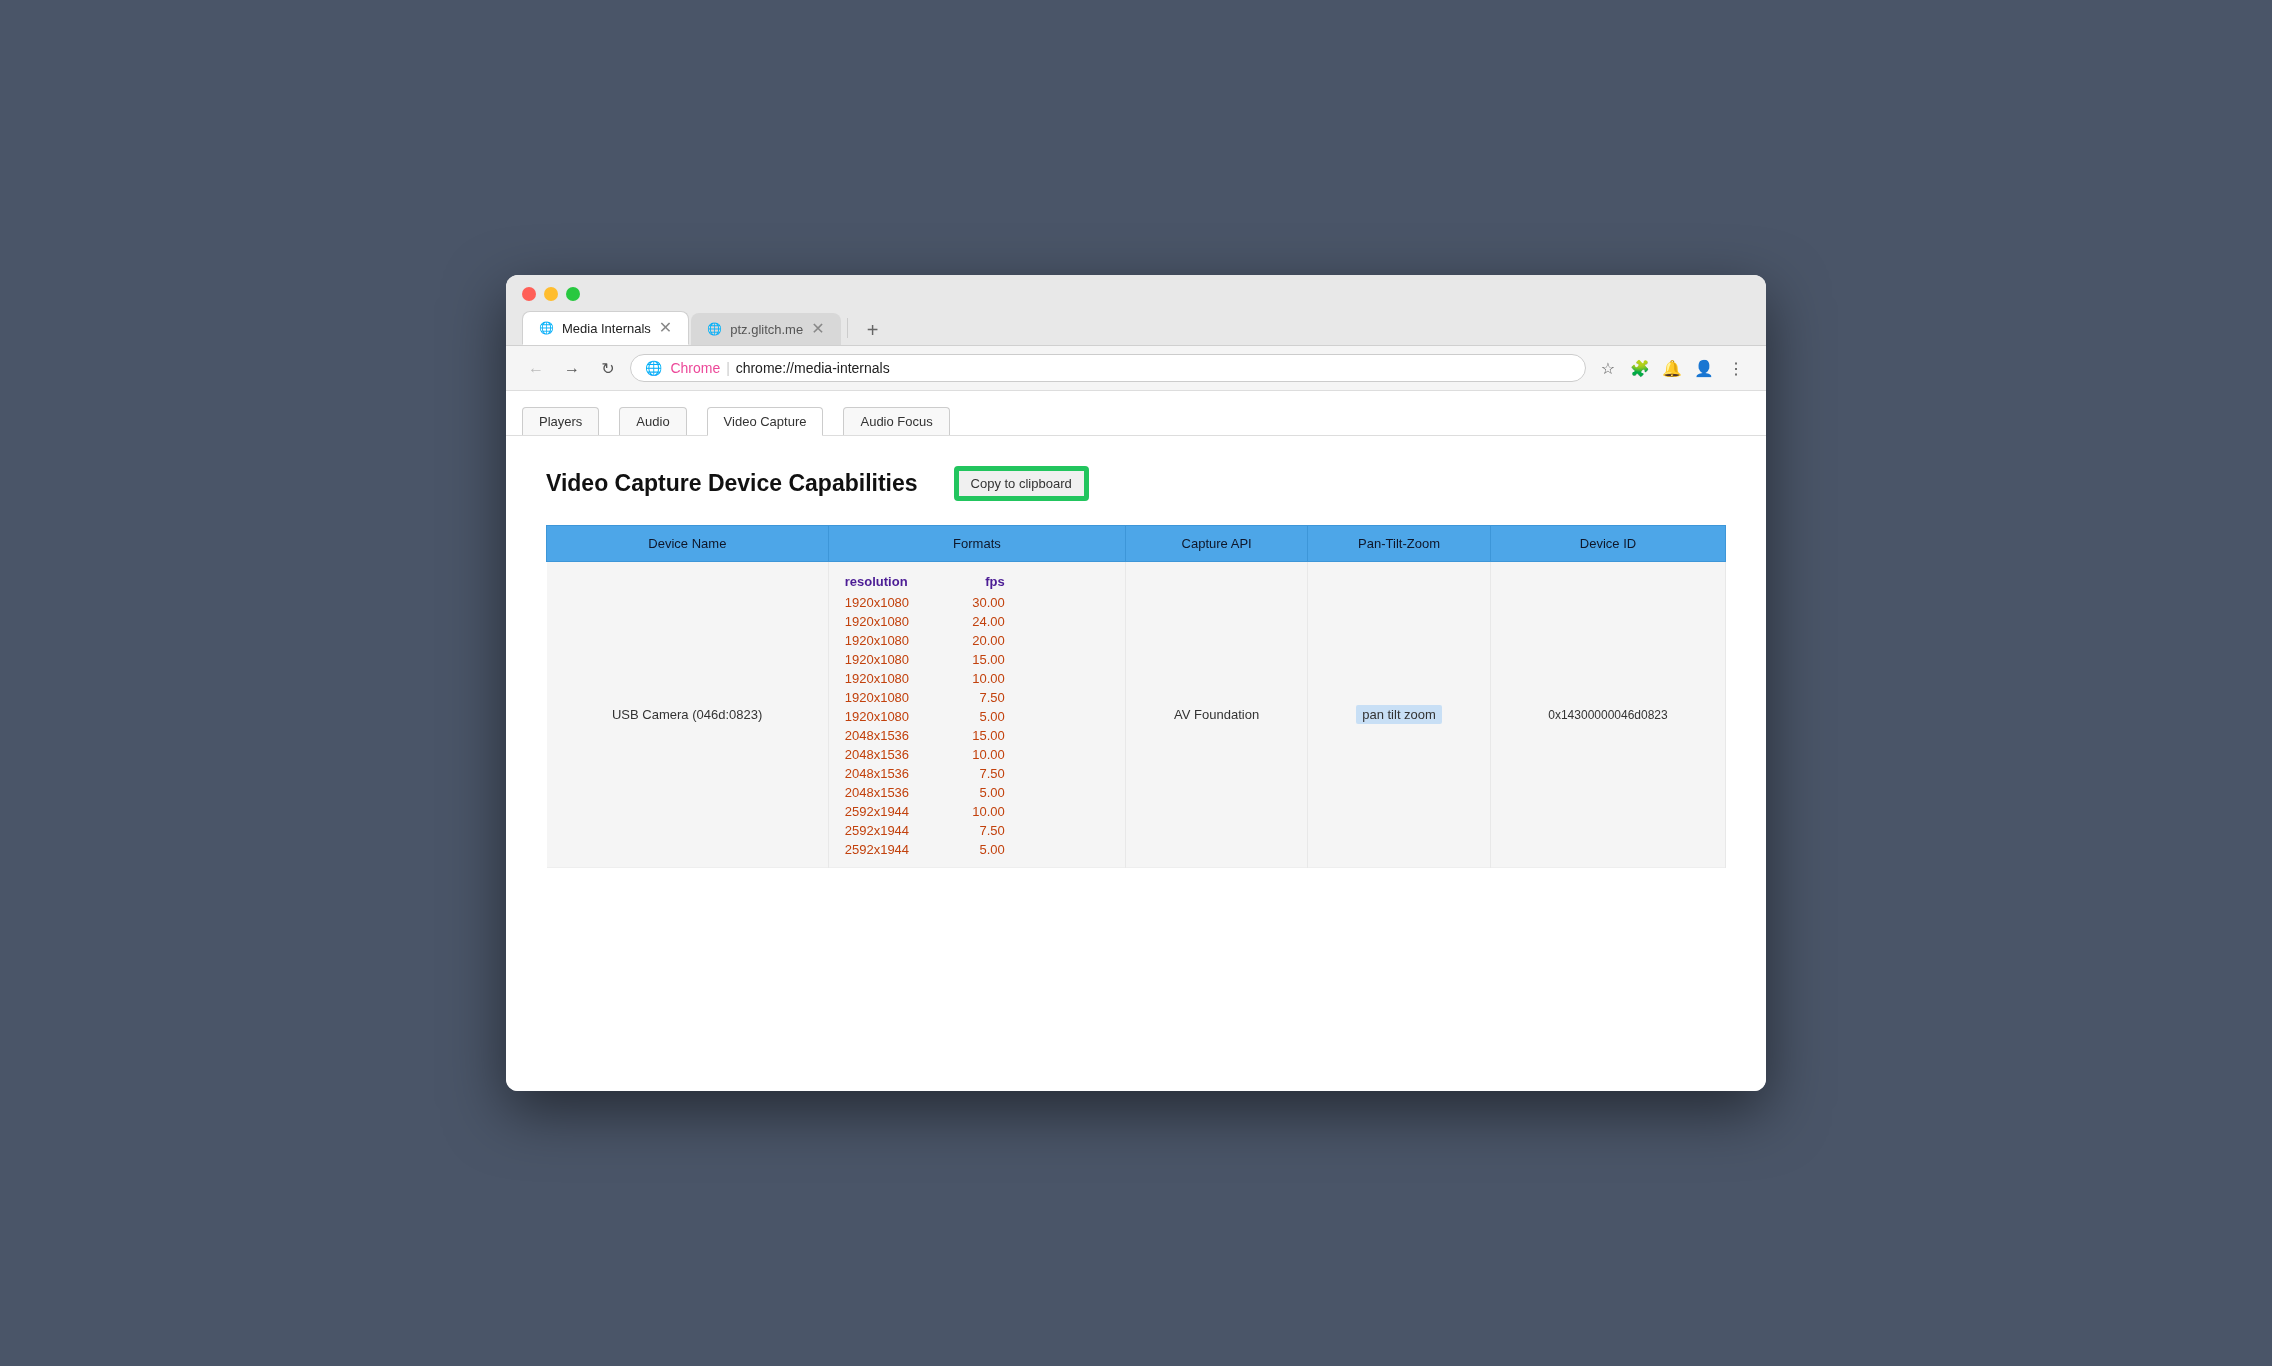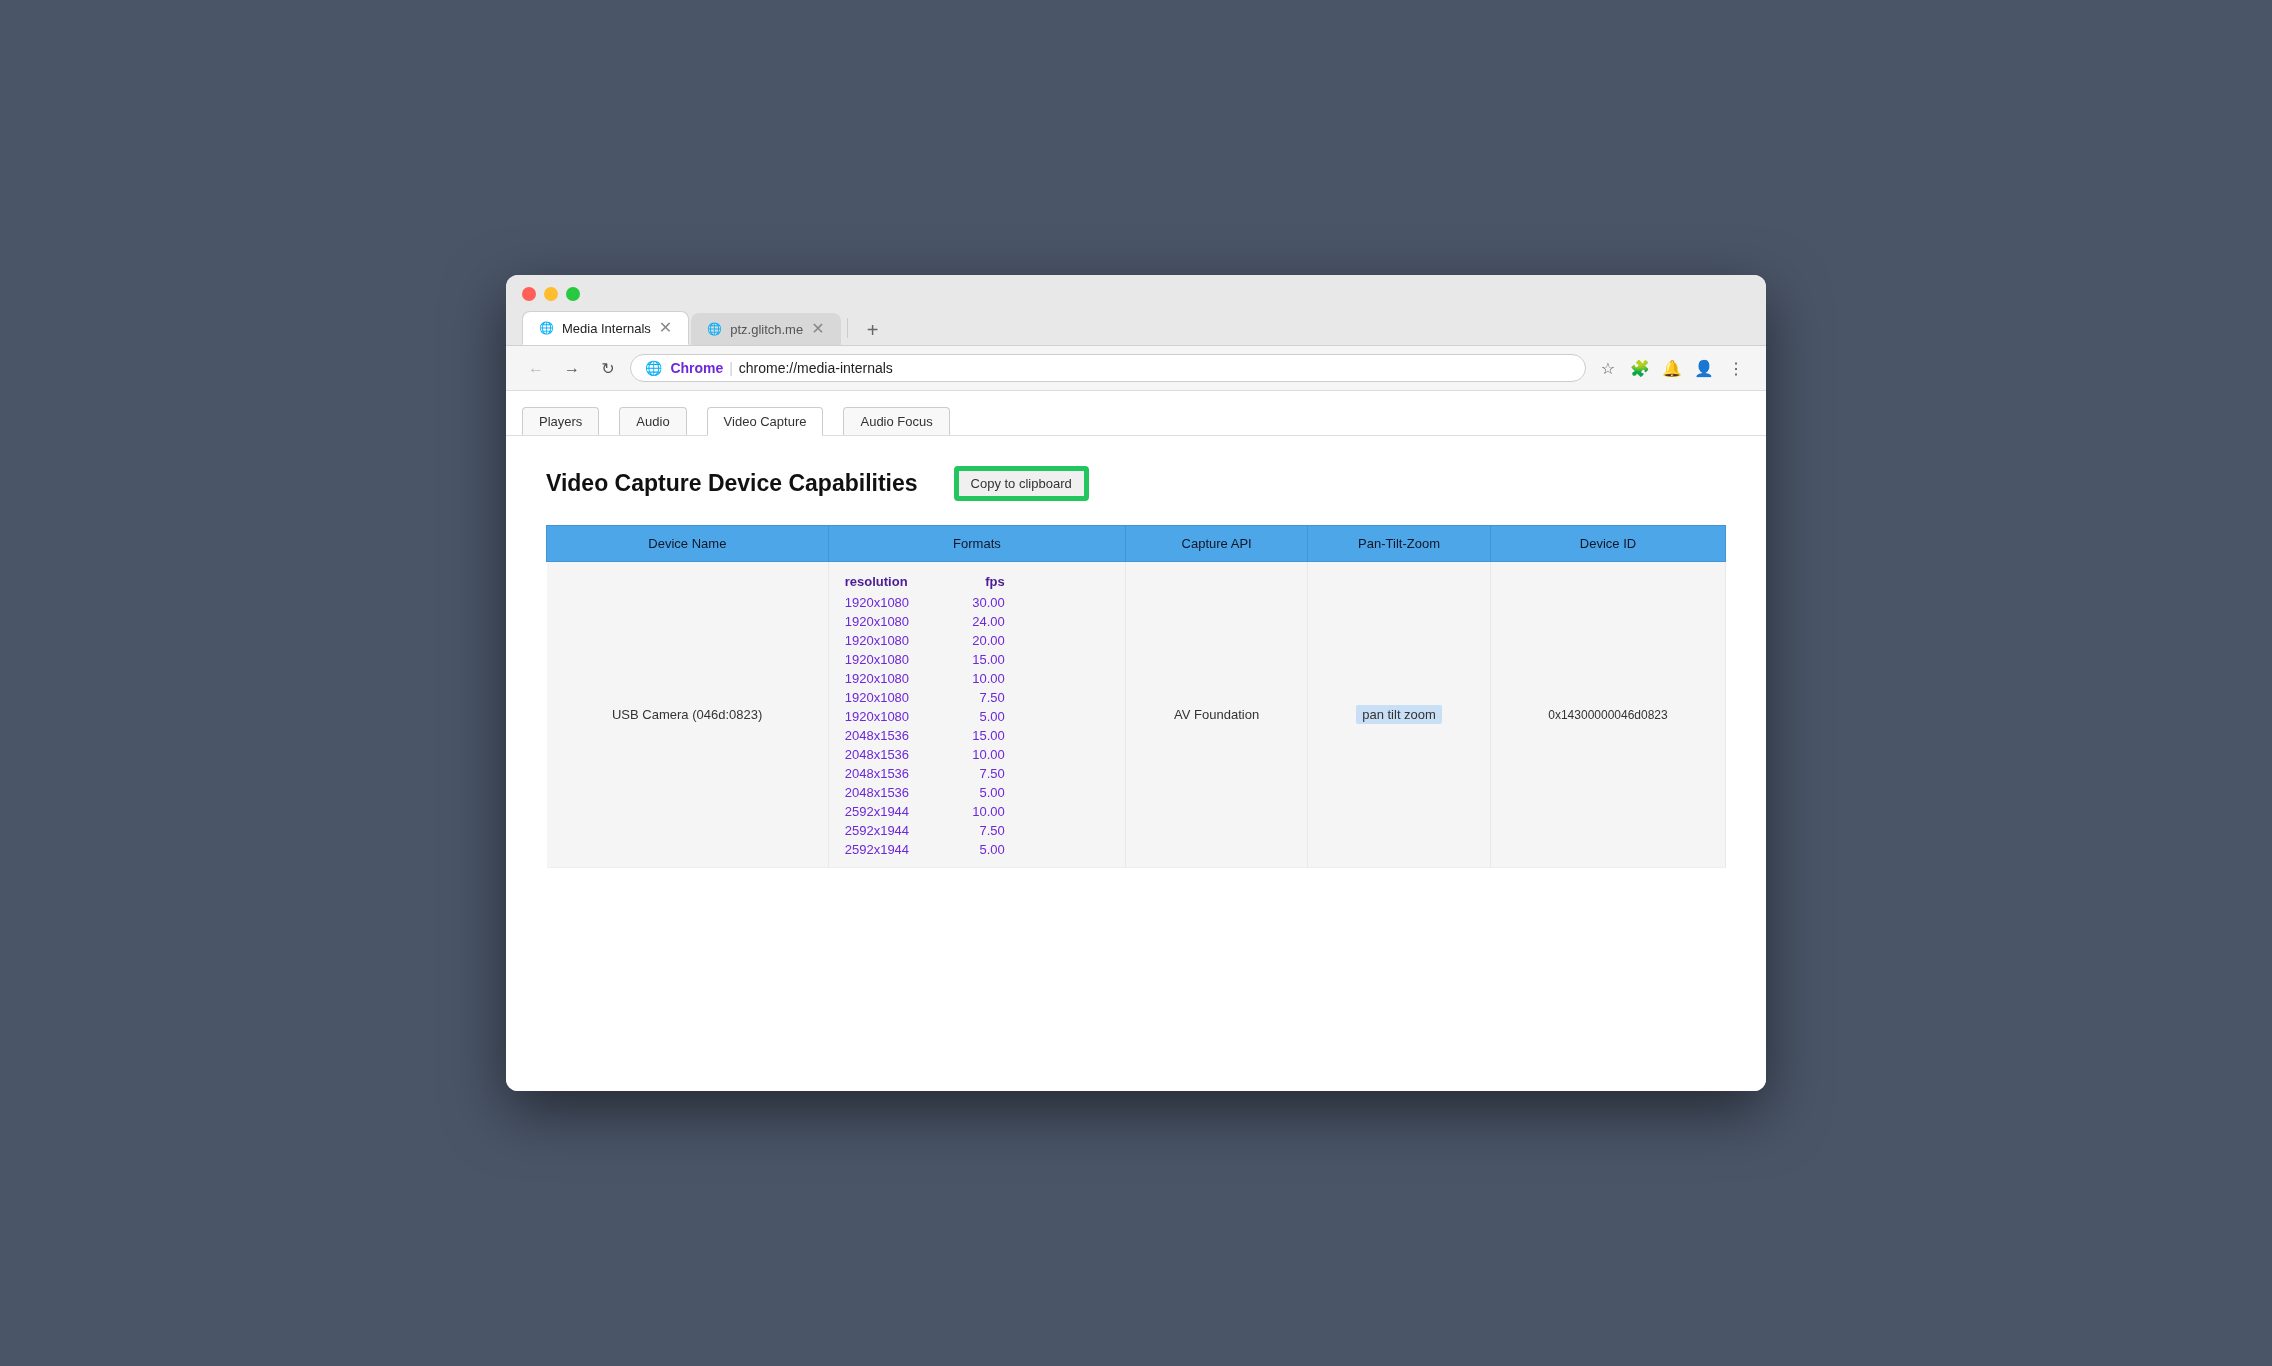--- a/index.html
+++ b/index.html
@@ -153,22 +153,22 @@
     .address-icon {
       font-size: 14px;
       color: #555;
     }
 
     .address-text {
       flex: 1;
     }
 
     .address-chrome {
-      color: #6d28d9;
-      font-weight: 700;
+      color: #ec4899;
+      font-weight: 400;
     }
 
     .address-separator {
       color: #ccc;
       margin: 0 2px;
     }
 
     .address-url {
       color: #222;
     }
@@ -281,21 +281,21 @@
       gap: 20px;
       font-weight: 600;
       padding: 4px 0;
       color: #4c1d95;
     }
 
     .format-row {
       display: flex;
       gap: 20px;
       padding: 2px 0;
-      color: #6d28d9;
+      color: #c2410c;
     }
 
     .format-res {
       min-width: 90px;
     }
 
     .format-fps {
       min-width: 50px;
       text-align: right;
     }

